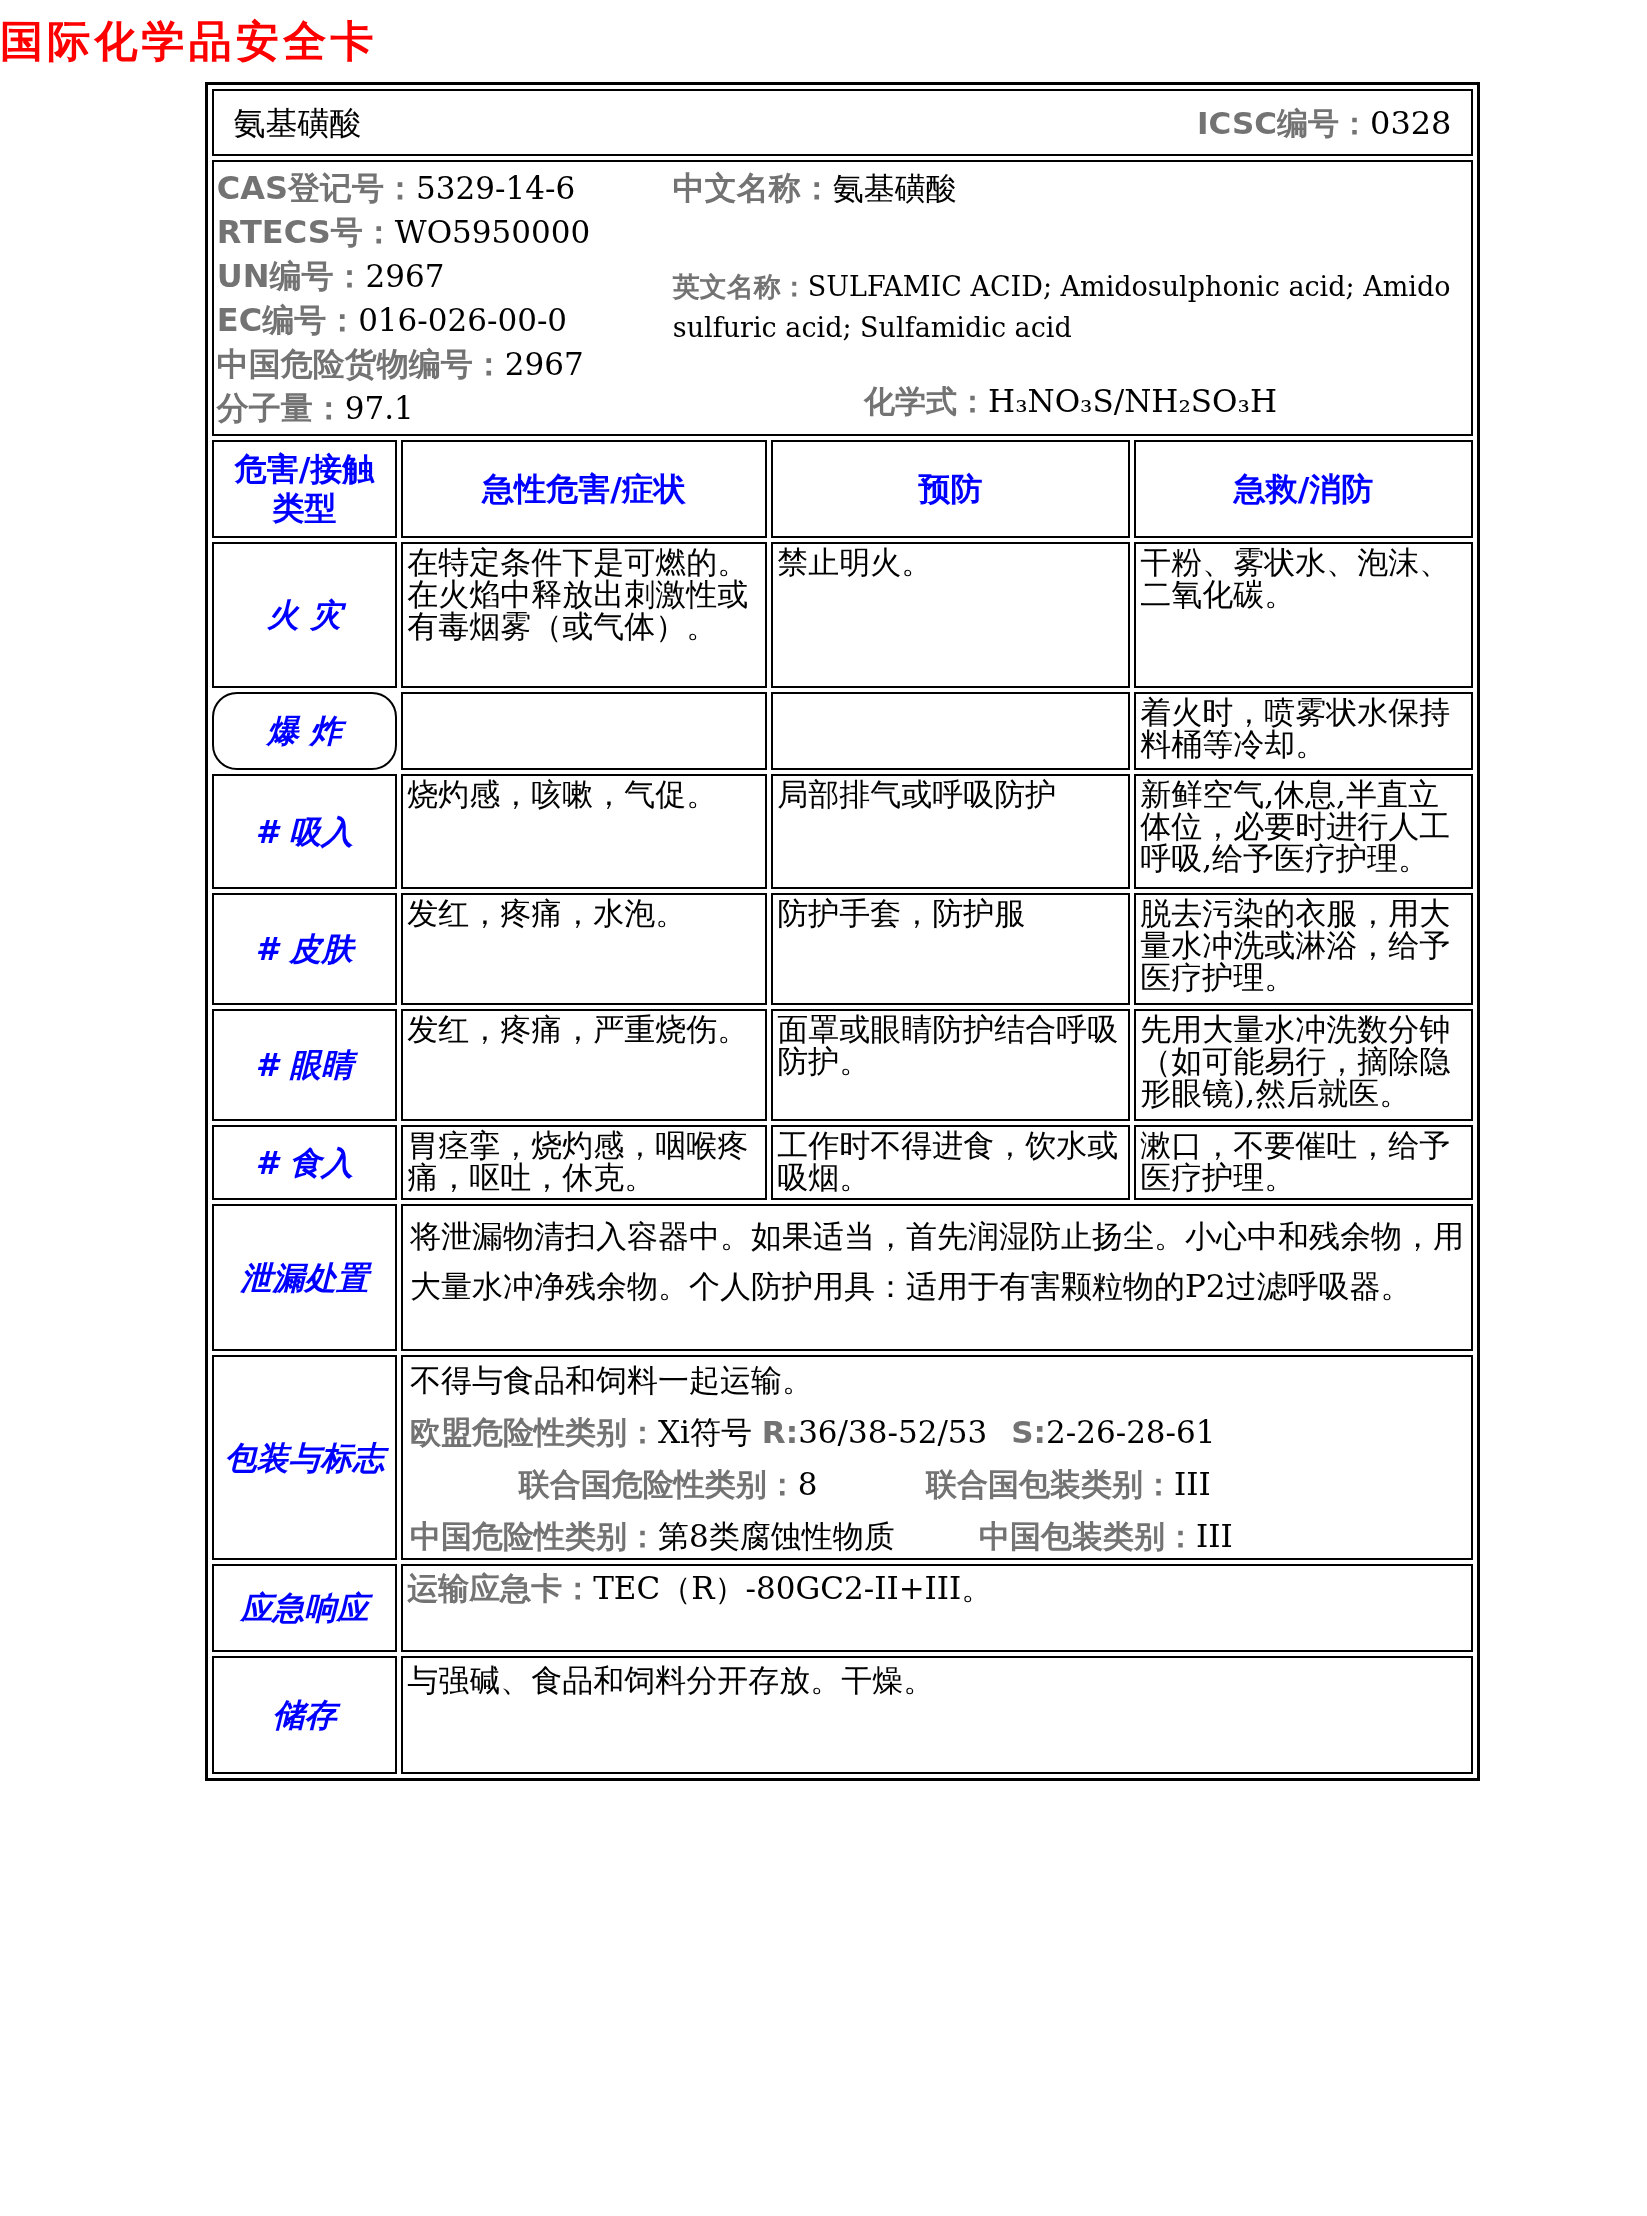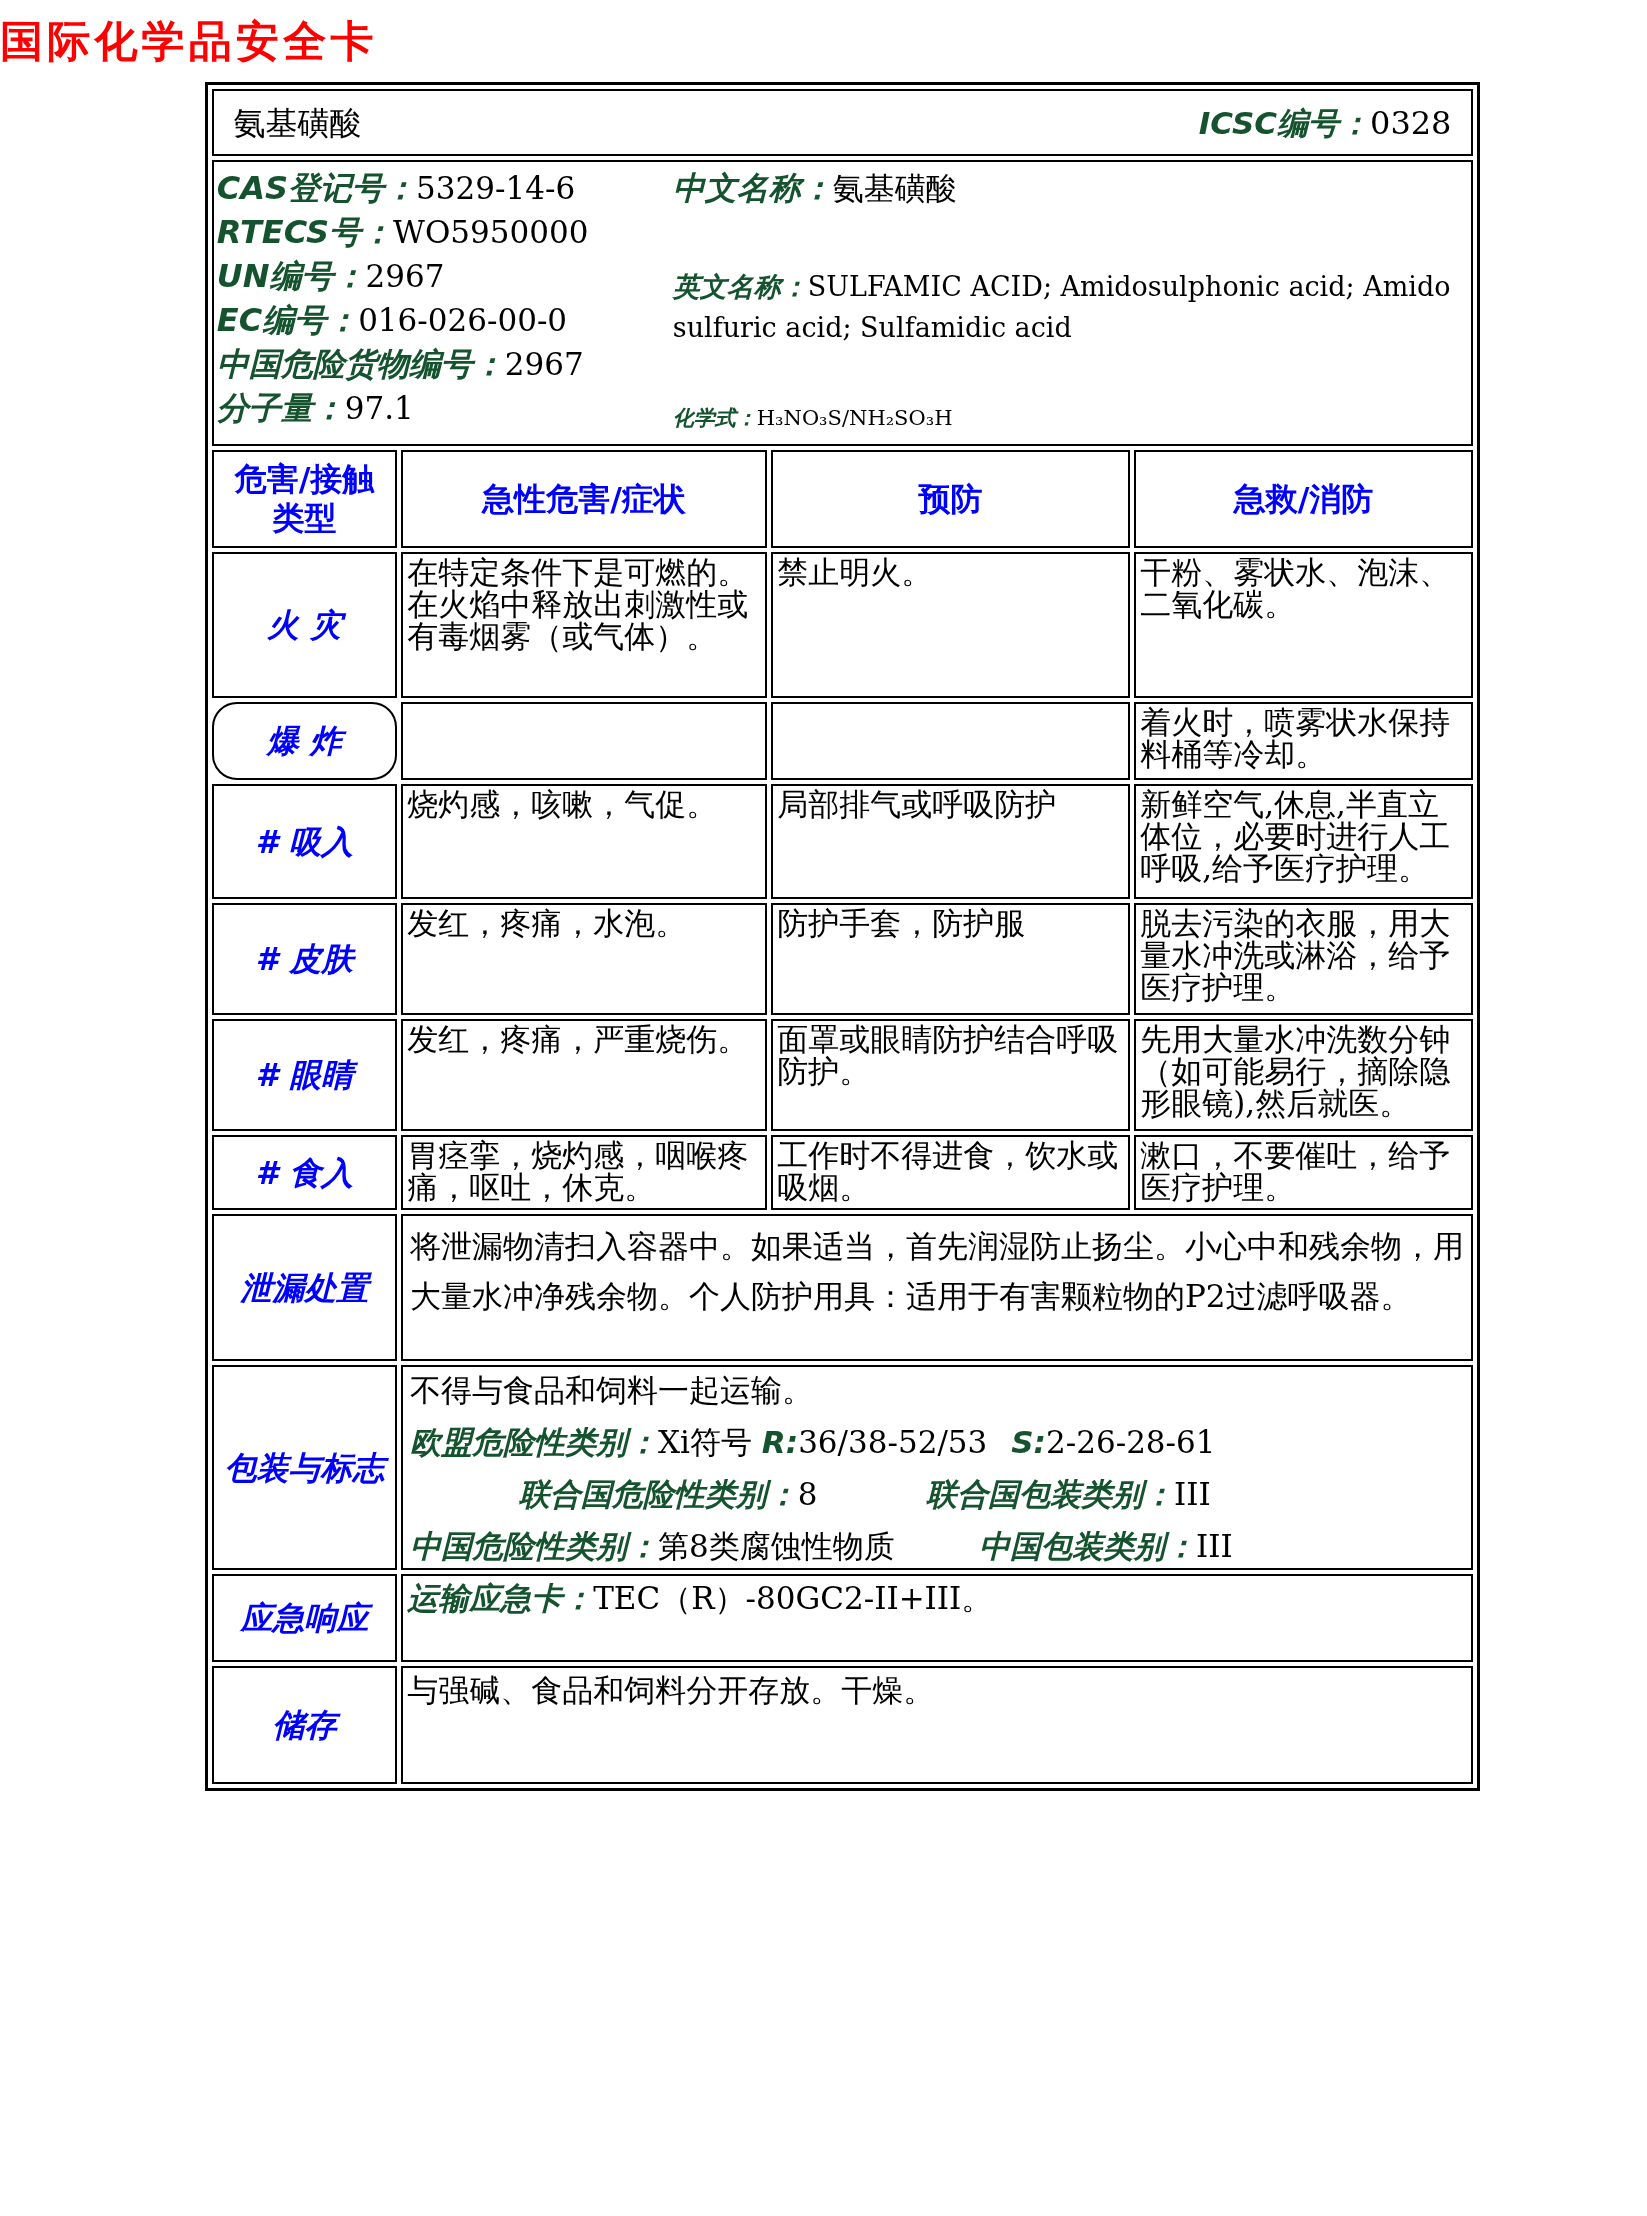--- a/index.html
+++ b/index.html
@@ -7,35 +7,35 @@
         font-family:"DejaVu Serif",serif;color:#000;}
   .main-title{position:absolute;top:12.6px;left:0;width:100%;text-align:left;
         color:#ff0000;font-family:Liberation Serif, serif;font-weight:bold;
         font-size:43px;letter-spacing:4.2px;}
   table.card{position:absolute;left:205px;top:82px;width:1249px;
         border:3.5px solid #000;border-spacing:4.2px;border-collapse:separate;
         table-layout:fixed;background:#fff;}
   td{border:2.1px solid #000;background:#fff;vertical-align:top;box-sizing:border-box;
         padding:1.4px 4.2px;font-size:31px;line-height:32px;color:#000;
         font-family:"DejaVu Serif",serif;overflow:hidden;}
-  .blue{color:#14532d;font-family:"DejaVu Sans",sans-serif;font-weight:bold;font-style:italic;}
+  .blue{color:#737373;font-family:"DejaVu Sans",sans-serif;font-weight:bold;}
   
   .toprow{display:flex;justify-content:space-between;align-items:center;height:100%;
         padding:0 15.4px;font-size:32px;}
   
   .infocell{padding:4.2px 2.8px;}
   .infoflex{display:flex;}
   .ids{width:456px;flex:none;}
   .id-line{line-height:44px;white-space:nowrap;font-size:31px;}
   .id-line .blue{font-size:32px;}
   .names{flex:1;min-width:0;}
   .name-line{line-height:44px;font-size:31px;}
   .name-line .blue{font-size:32px;}
   .en-block{margin-top:56px;line-height:41px;font-size:27px;}
-  .formula-line{margin-top:48px;line-height:44px;font-size:21px;}
+  .formula-line{margin-top:31px;line-height:44px;font-size:31px;text-align:center;}
   
   .hd{color:#0000ff;font-family:"DejaVu Sans",sans-serif;font-weight:bold;
         text-align:center;vertical-align:middle;font-size:32px;line-height:39px;
         white-space:pre-line;padding:0;}
   .lblcell{color:#0000ff;font-family:"DejaVu Sans",sans-serif;font-weight:bold;
         text-align:center;vertical-align:middle;font-size:32px;line-height:36px;padding:0;font-style:italic;}
   .body-cell{padding:1.4px 4.2px;}
   
   .wide{line-height:50px;padding:4.2px 7px;}
   .pk-line{line-height:36px;margin-bottom:16px;white-space:nowrap;}

